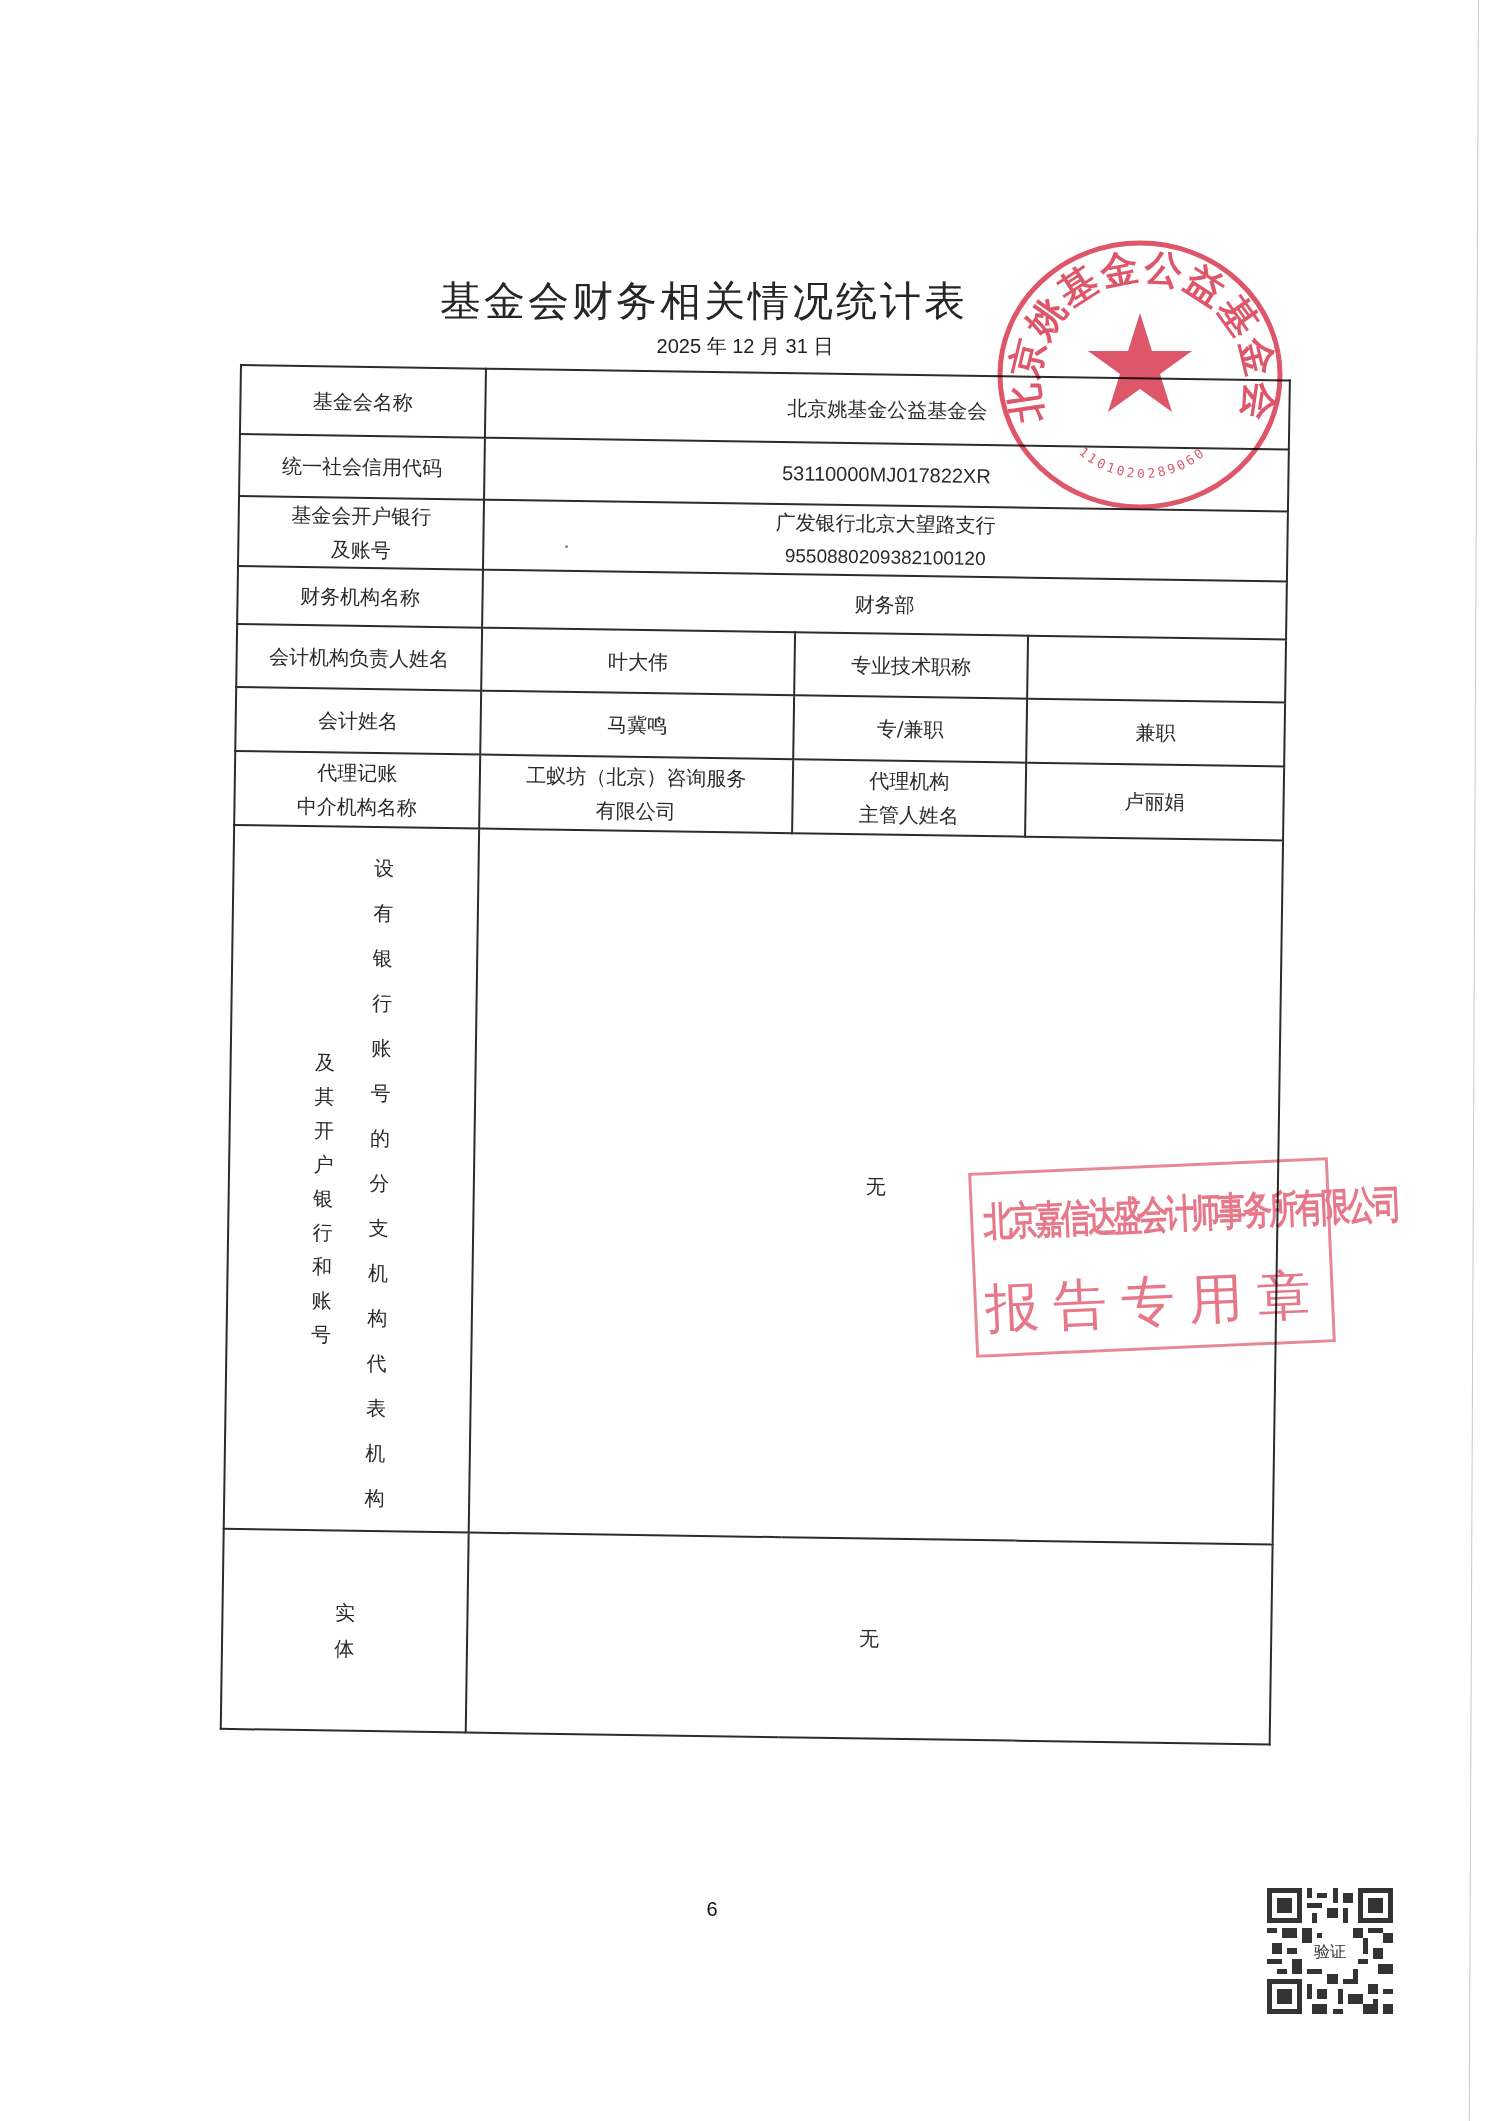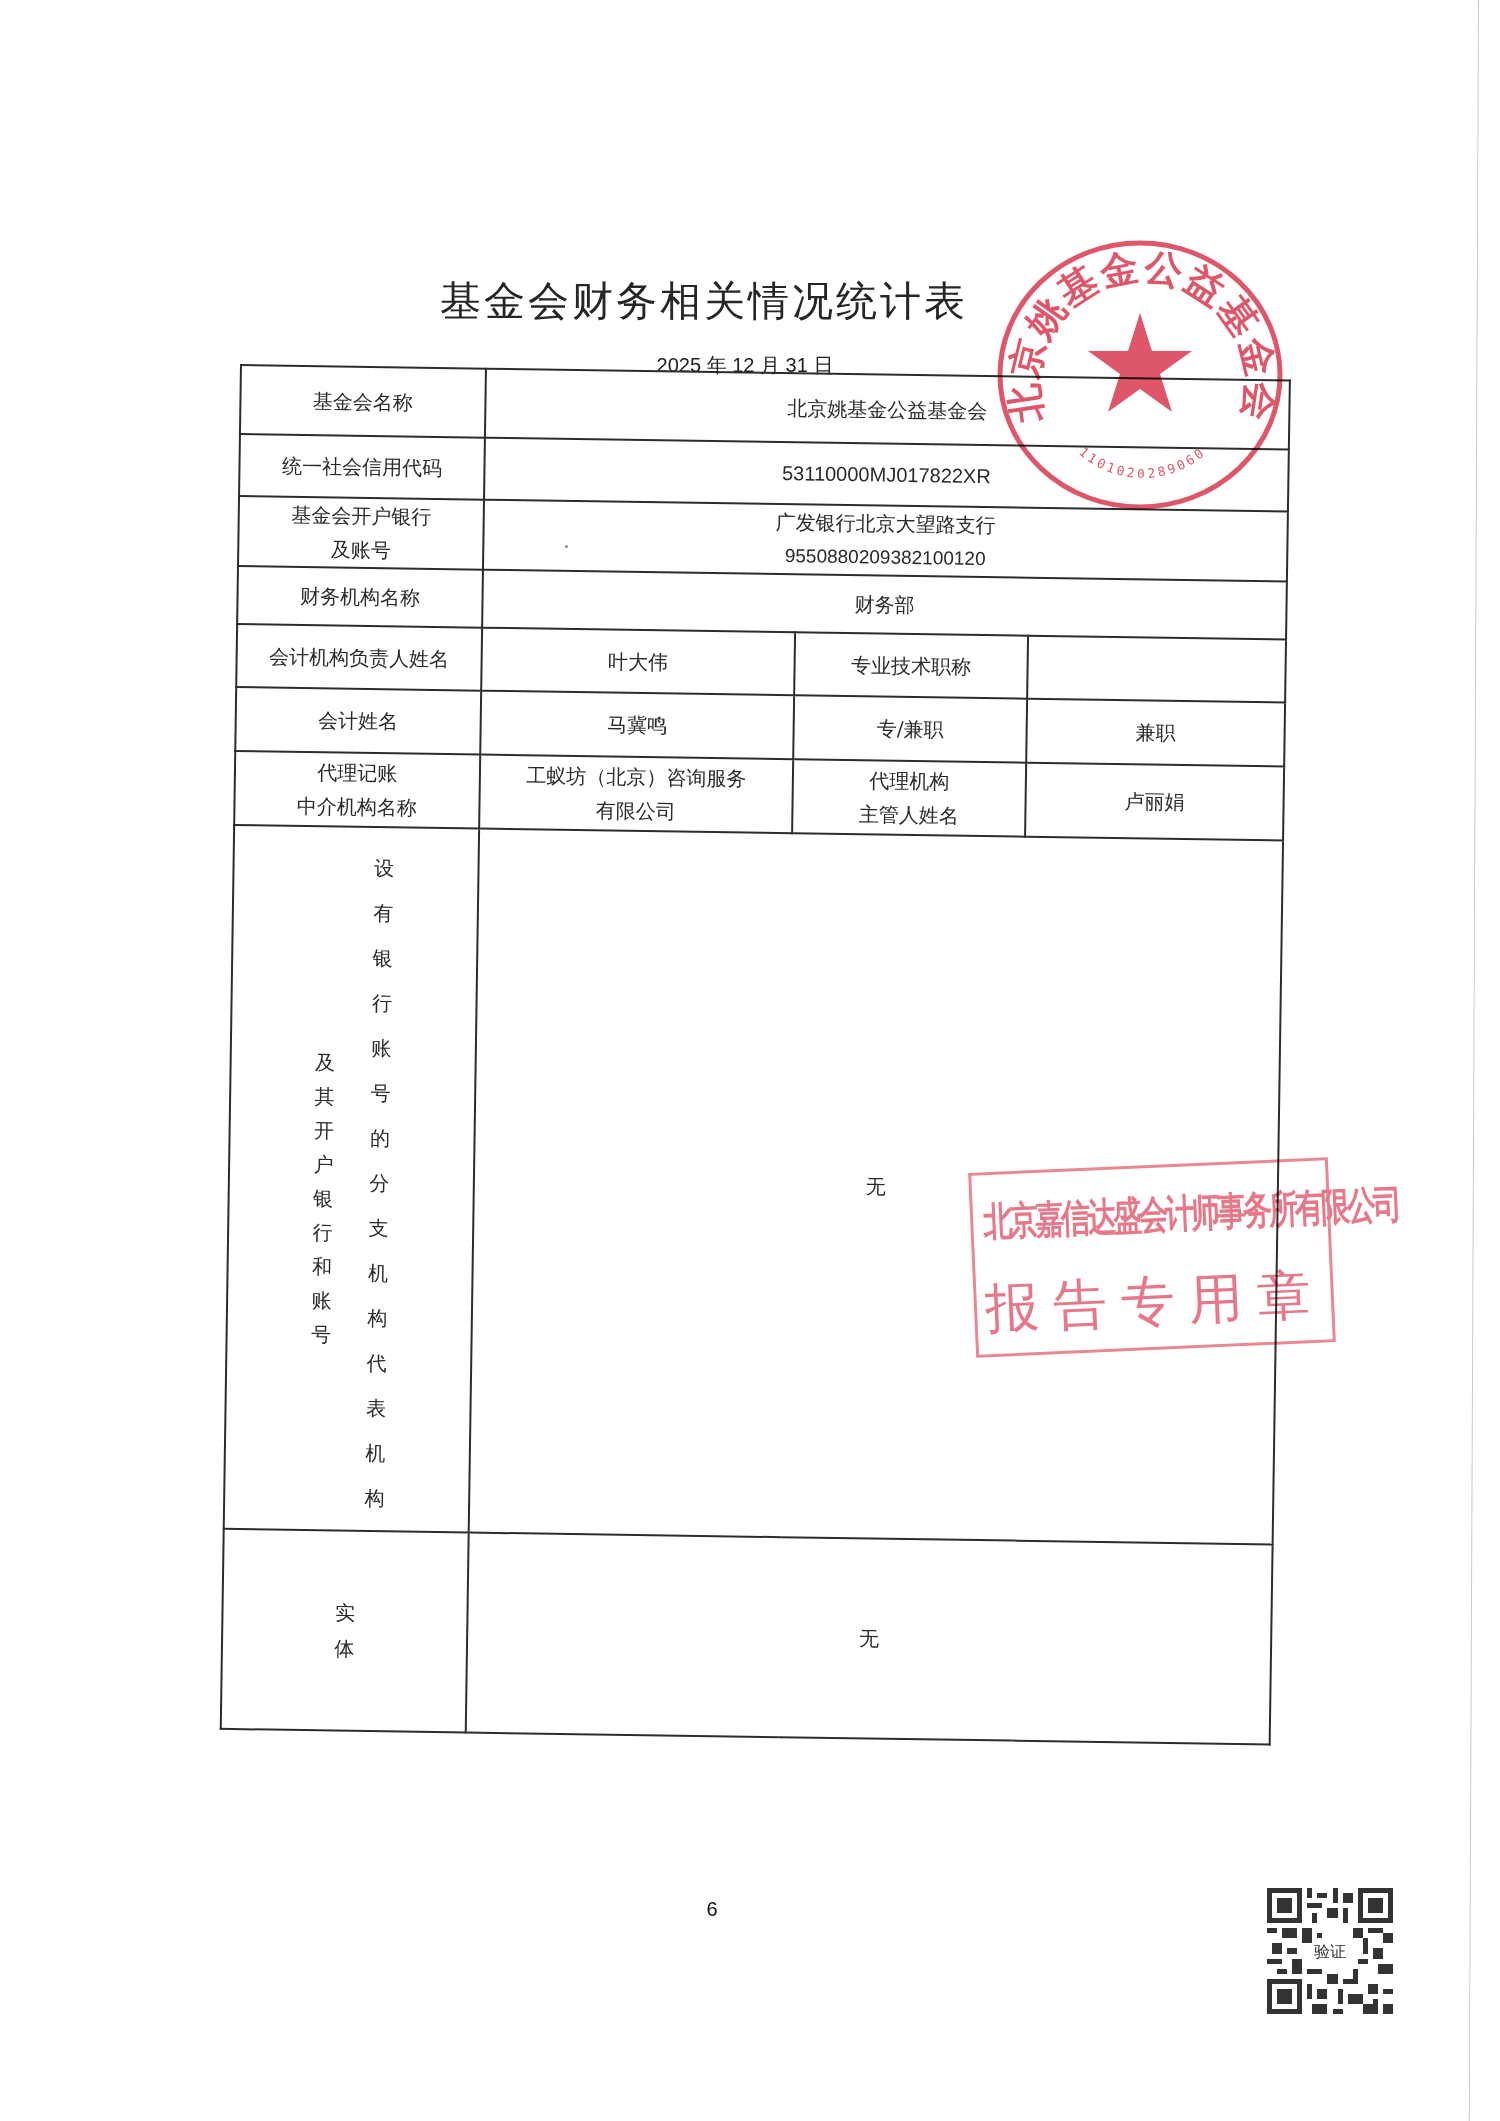--- a/index.html
+++ b/index.html
@@ -12,21 +12,21 @@
     position: absolute; left: 1478px; top: 0; width: 1px; height: 2121px;
     background: #c9c9c9; transform: rotate(0.25deg); transform-origin: top left;
   }
   .title {
     position: absolute; left: 440px; top: 274px; width: 615px; text-align: left;
     font-size: 41px; letter-spacing: 3px; color: #262626;
   }
   .date {
     position: absolute; left: 560px; top: 333px; width: 370px; text-align: center;
     font-family: "Liberation Sans", "DejaVu Sans", sans-serif;
-    font-size: 20px; color: #222; margin-top: 19px;
+    font-size: 20px; color: #222;
   }
   .table-wrap {
     position: absolute; left: 240px; top: 364px; width: 1049px; height: 1366px;
     transform: rotate(0.85deg); transform-origin: top left;
   }
   table.fin {
     border-collapse: collapse; width: 100%; height: 100%; table-layout: fixed;
   }
   table.fin td {
     border: 2px solid #2c2c2c; text-align: center; vertical-align: middle;

